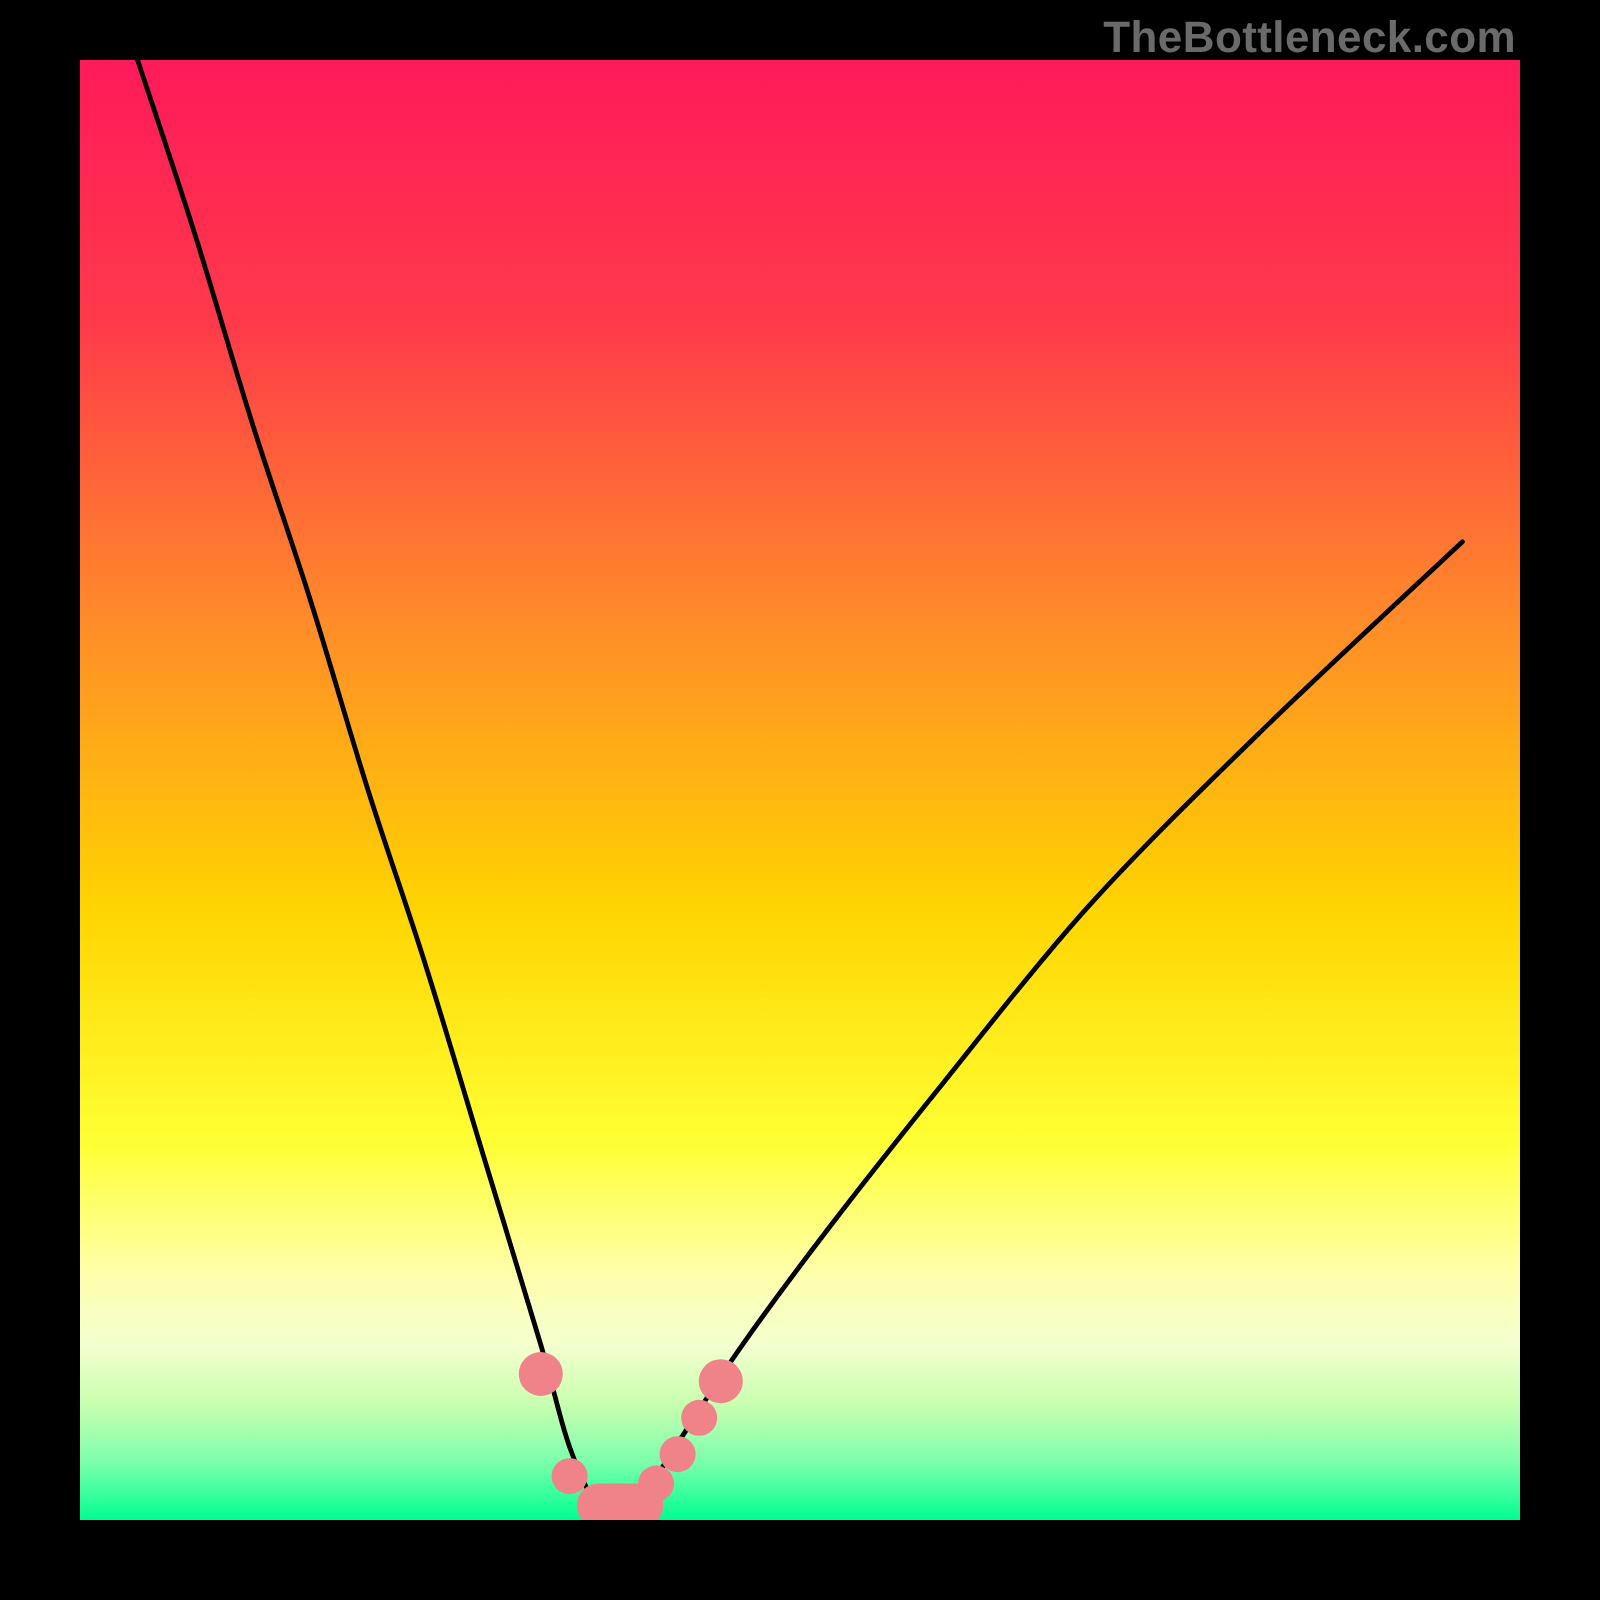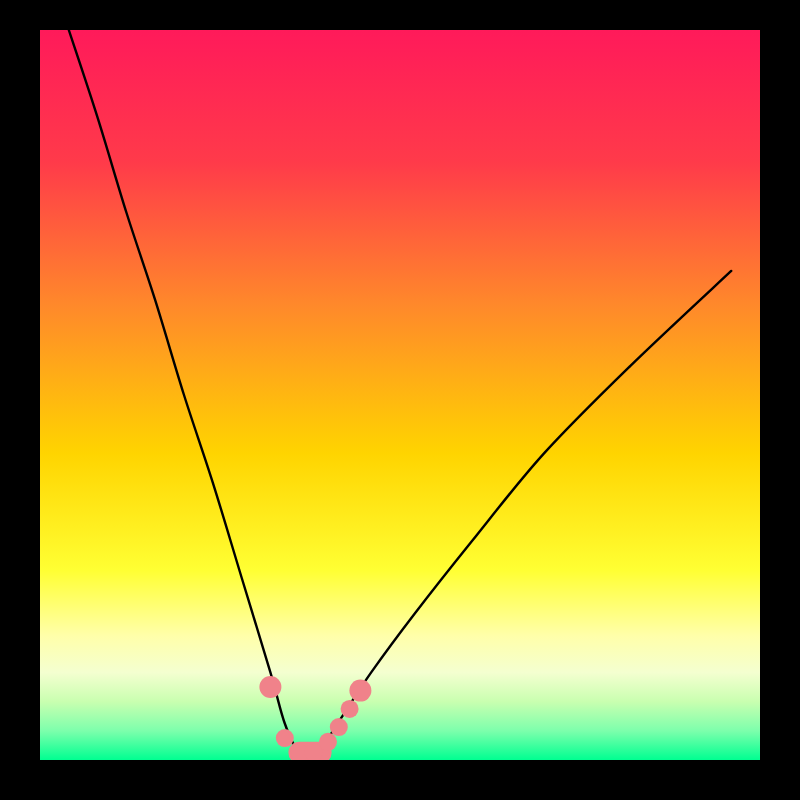--- a/index.html
+++ b/index.html
@@ -50,20 +50,21 @@
     width: 100%;
     height: 100%;
     pointer-events: none;
   }
 </style>
 </head>
 <body>
 
 <div class="frame">
 
+  <div class="watermark">TheBottleneck.com</div>
 
   <div class="plot-area">
 
     <svg class="gradient-bg" viewBox="0 0 720 730" preserveAspectRatio="none">
       <defs>
         <linearGradient id="heat" x1="0" y1="0" x2="0" y2="1">
           <stop offset="0%" stop-color="#ff1a5a"></stop>
           <stop offset="18%" stop-color="#ff3a4a"></stop>
           <stop offset="38%" stop-color="#ff8a2a"></stop>
           <stop offset="58%" stop-color="#ffd400"></stop>

